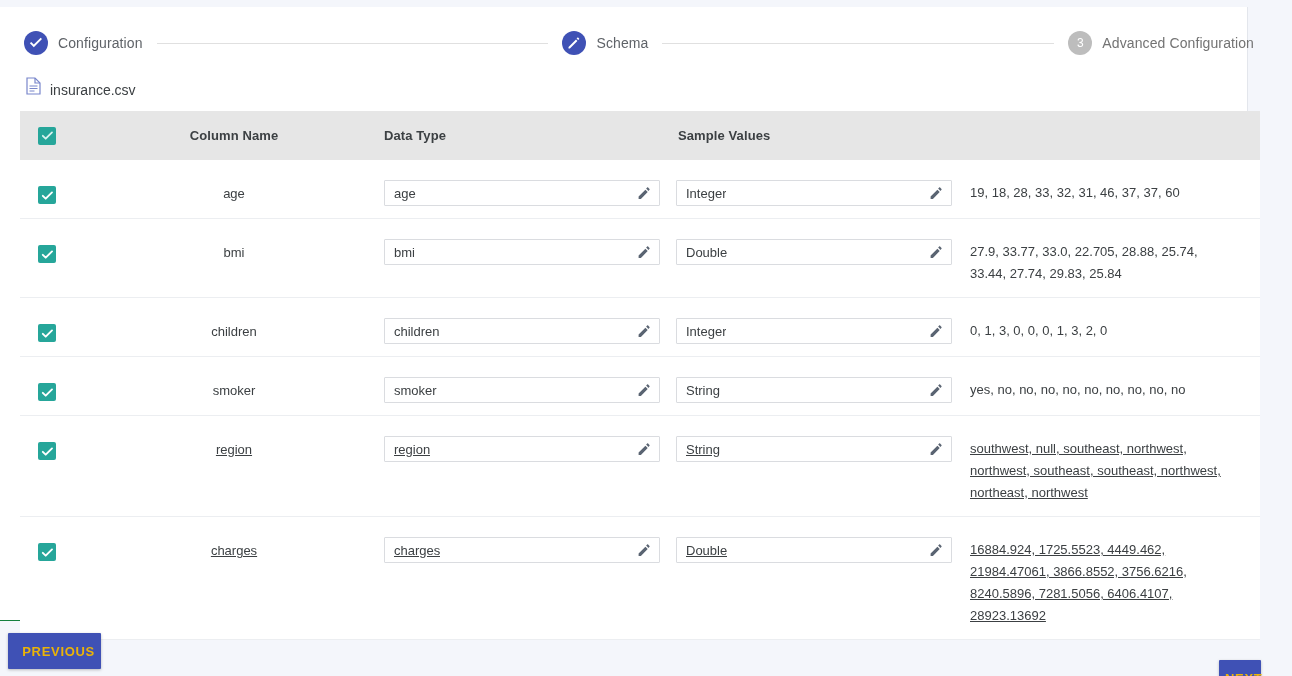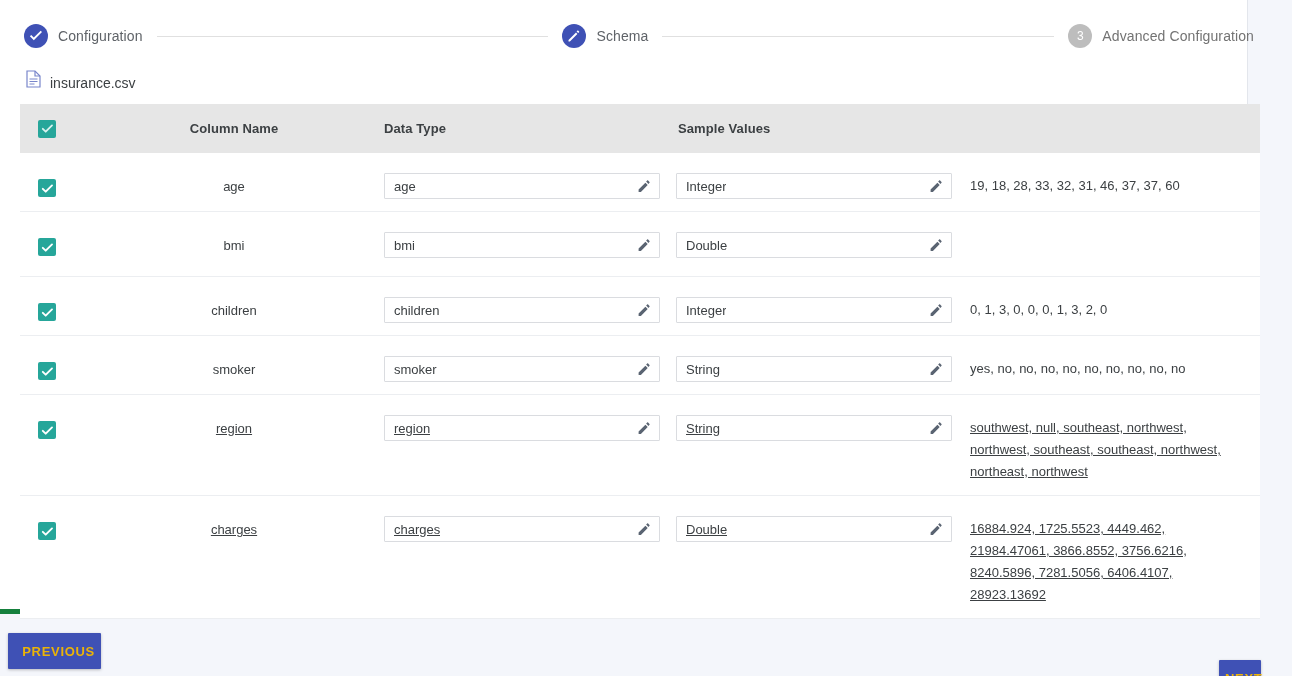--- a/index.html
+++ b/index.html
@@ -14,26 +14,26 @@
     font-family: "Liberation Sans", sans-serif;
     font-size: 13px;
     color: #3c4043;
     overflow: hidden;
   }
 
   
   .card {
     position: absolute;
     left: 0;
-    top: 0;
+    top: 7px;
     width: 1248px;
     height: 614px;
     background: #ffffff;
     border-right: 1px solid #e3e6ec;
-    border-bottom: 5px solid #15803d;
+    border-bottom: 1px solid #15803d;
   }
 
   
   .stepper {
     position: absolute;
     left: 24px;
     top: 22px;
     width: 1230px;
     height: 28px;
     display: flex;
@@ -336,20 +336,21 @@
           <div class="col-type">
             <div class="tinput">
               <span class="val">Double</span>
               <span class="pencil">
                 <svg width="15" height="15" viewBox="0 0 15 15">
                   <path d="M1.6 11.1v2.3h2.3l6.8-6.8-2.3-2.3zM12.5 4.3c.24-.24.24-.63 0-.87L11.1 2.02c-.24-.24-.63-.24-.87 0l-1.1 1.1 2.3 2.3z" fill="#5a6472"></path>
                 </svg>
               </span>
             </div>
           </div>
+          <div class="col-sample cell-sample">27.9, 33.77, 33.0, 22.705, 28.88, 25.74, 33.44, 27.74, 29.83, 25.84</div>
         </div>
         <div class="row">
           <div class="col-check cell-check">
             <span class="cbox">
               <svg width="13" height="13" viewBox="0 0 13 13">
                 <path d="M1.8 6.8 4.7 9.7 11 3.4" fill="none" stroke="#ffffff" stroke-width="1.9" stroke-linecap="round" stroke-linejoin="round"></path>
               </svg>
             </span>
           </div>
           <div class="col-name cell-name">children</div>

